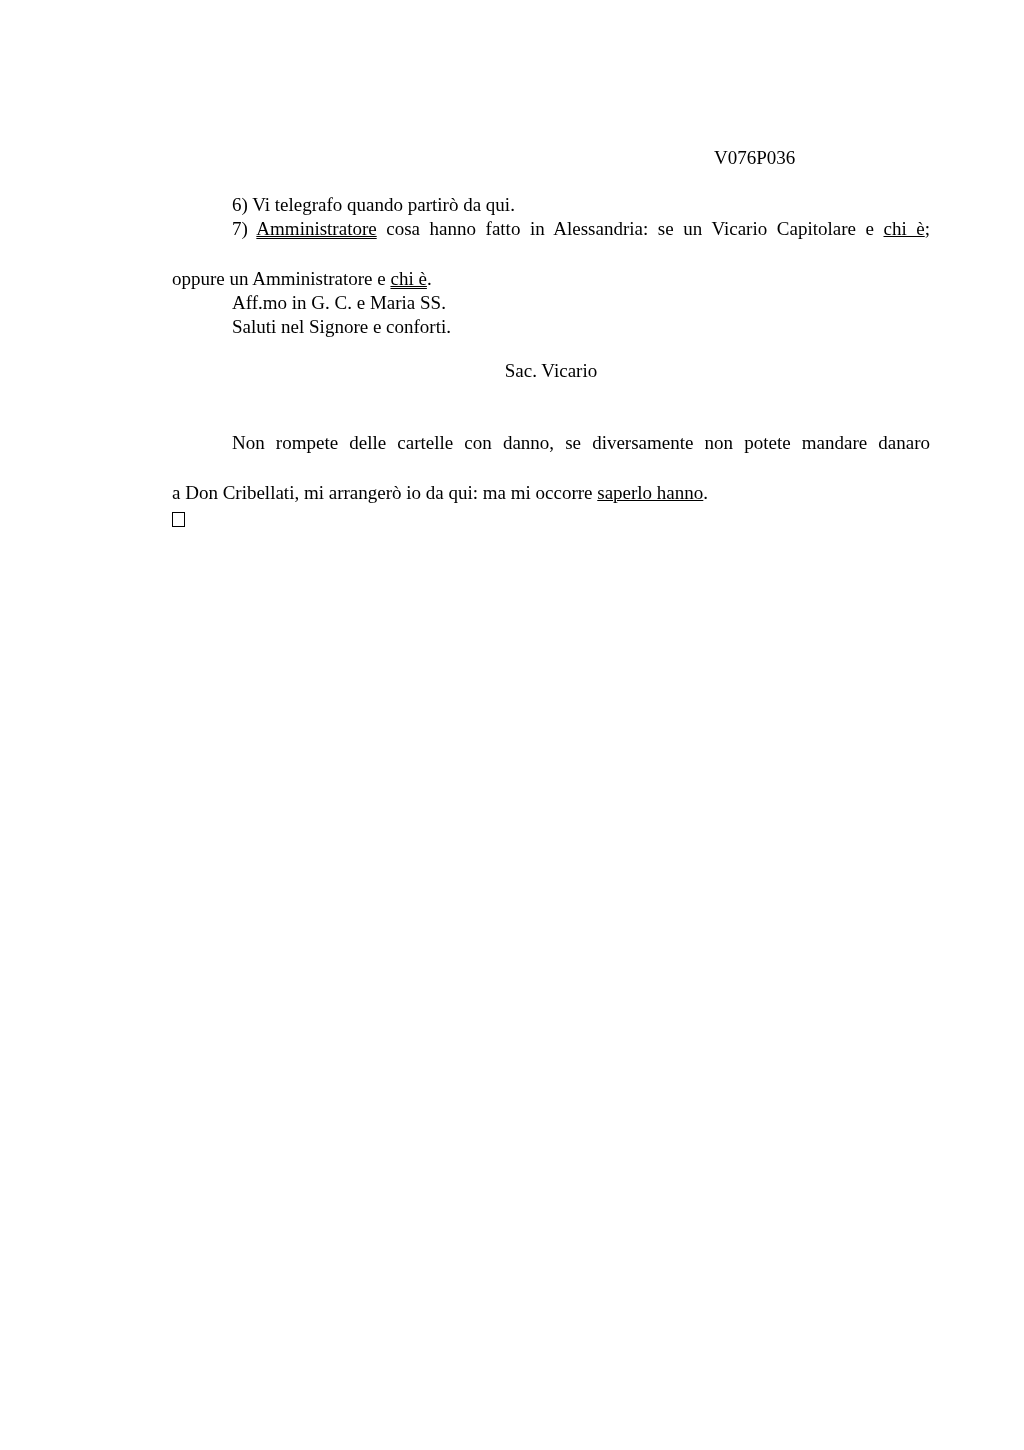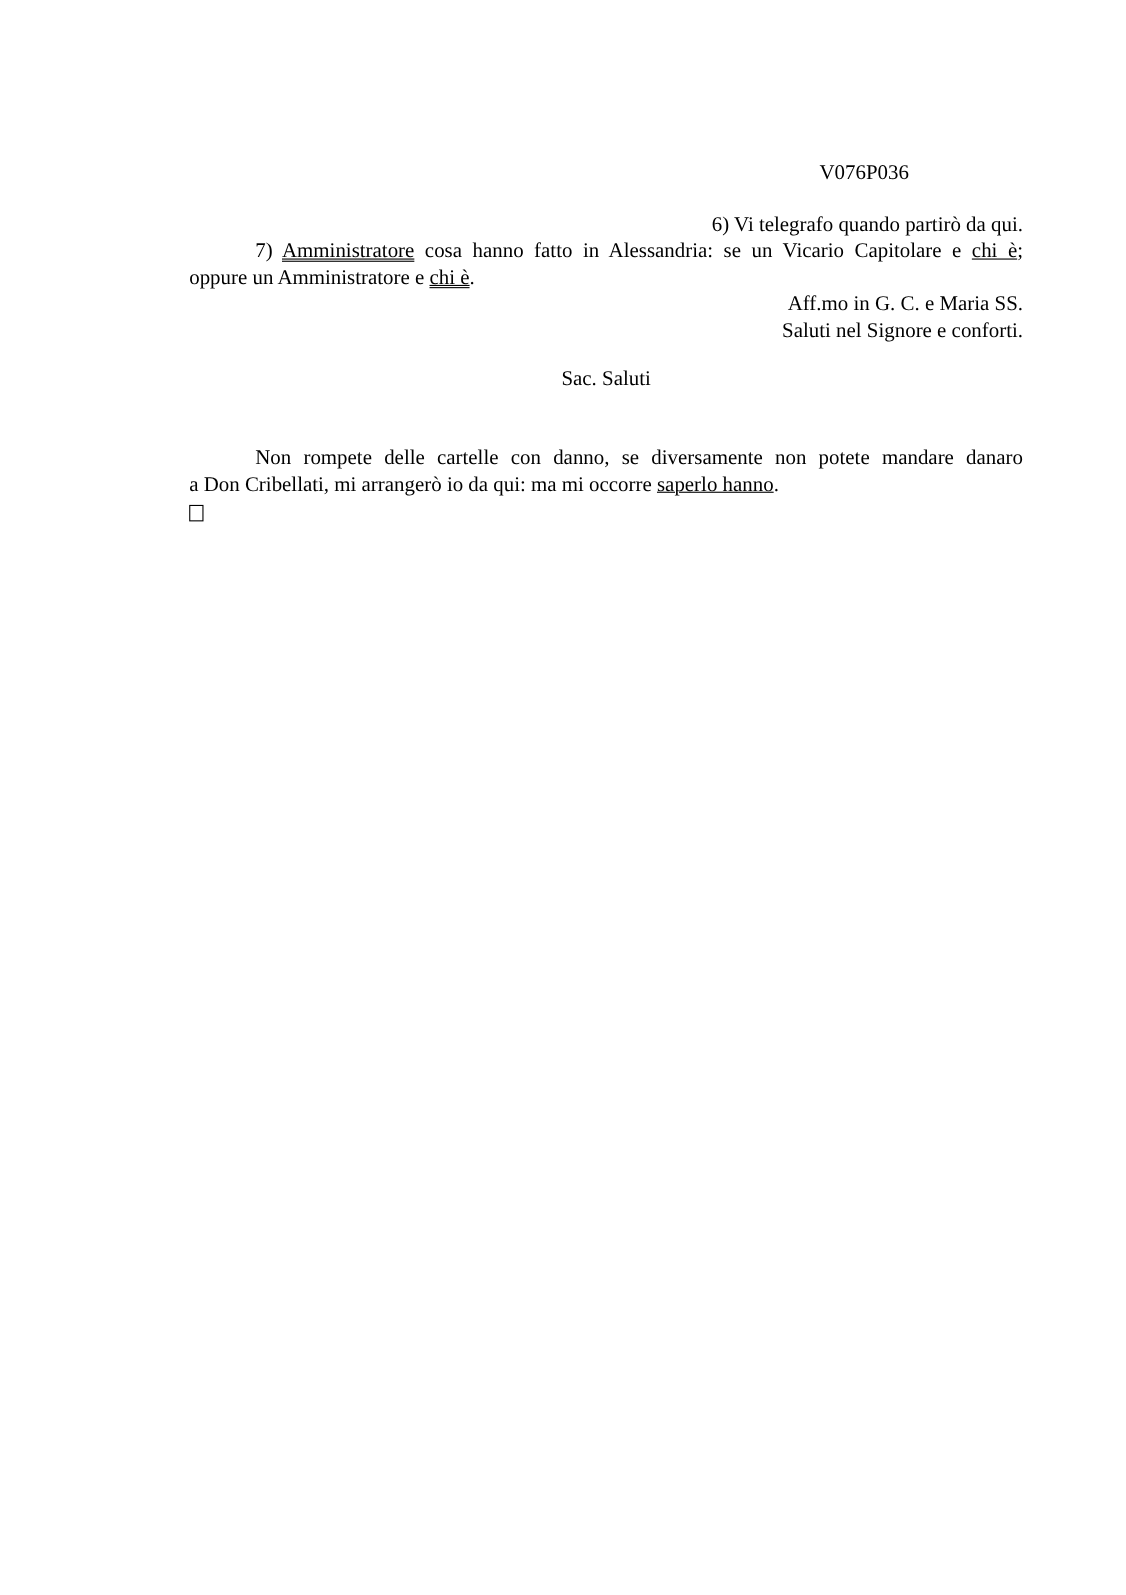--- a/index.html
+++ b/index.html
@@ -13,49 +13,49 @@
     height: 1450px;
     background: #ffffff;
     color: #000000;
     font-family: "Liberation Serif", serif;
     font-size: 19px;
     line-height: 24px;
     overflow: hidden;
   }
   .archive-code {
     position: absolute;
-    left: 745px;
+    left: 714px;
     top: 146px;
     white-space: nowrap;
   }
   .letter {
     position: absolute;
     left: 172px;
     top: 193px;
     width: 758px;
   }
   .letter p {
     margin: 0;
     padding: 0;
   }
   .ind {
     text-indent: 60px;
-    text-align: right;
   }
   
   .fline {
     display: block;
     text-align: justify;
     text-align-last: justify;
     text-justify: inter-word;
     white-space: nowrap;
   }
   .nline {
     display: block;
     text-align: left;
+    margin-top: 26px;
   }
   .u1 {
     text-decoration-line: underline;
     text-decoration-thickness: 1px;
   }
   .u2 {
     text-decoration-line: underline;
     text-decoration-style: double;
     text-decoration-thickness: 1px;
   }
@@ -92,21 +92,21 @@
 
     <p>
       <span class="fline ind"><span>7) </span><span class="u2">Amministratore</span><span> cosa hanno fatto in Alessandria: se un Vicario Capitolare e </span><span class="u1">chi è</span><span>;</span></span>
       <span class="nline"><span>oppure un Amministratore e </span><span class="u2">chi è</span><span>.</span></span>
     </p>
 
     <p class="ind">Aff.mo in G. C. e Maria SS.</p>
 
     <p class="ind">Saluti nel Signore e conforti.</p>
 
-    <p class="sig">Sac. Saluti</p>
+    <p class="sig">Sac. Vicario</p>
 
     <p class="ps">
       <span class="fline ind">Non rompete delle cartelle con danno, se diversamente non potete mandare danaro</span>
       <span class="nline"><span>a Don Cribellati, mi arrangerò io da qui: ma mi occorre </span><span class="u1">saperlo hanno</span><span>.</span></span>
     </p>
 
     <p class="boxline">
       <span class="glyphbox"></span>
     </p>
 

